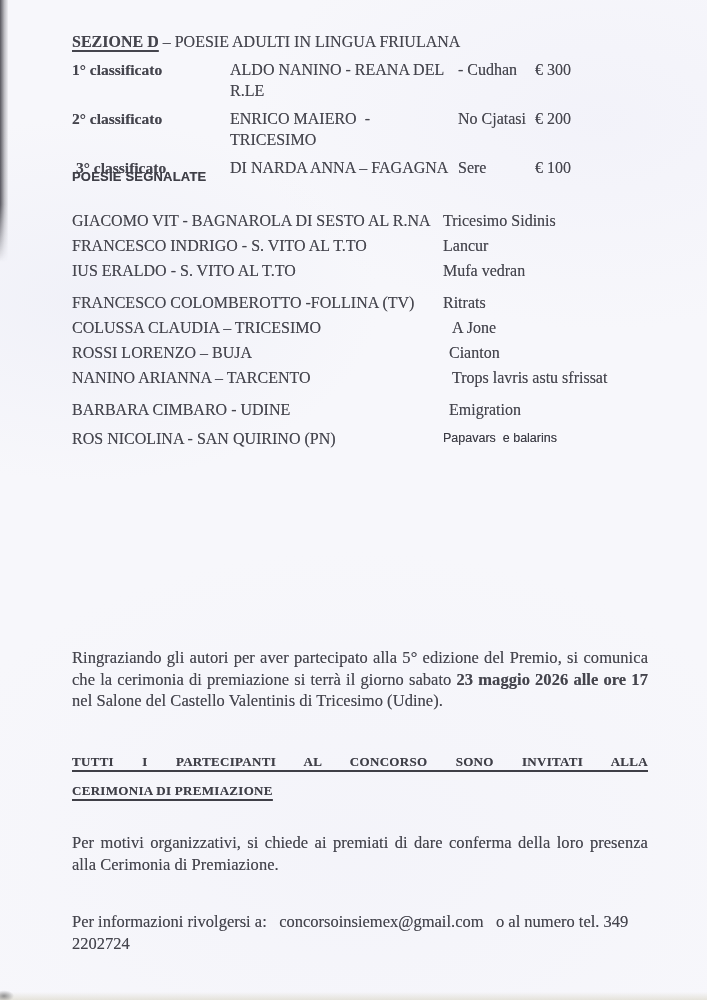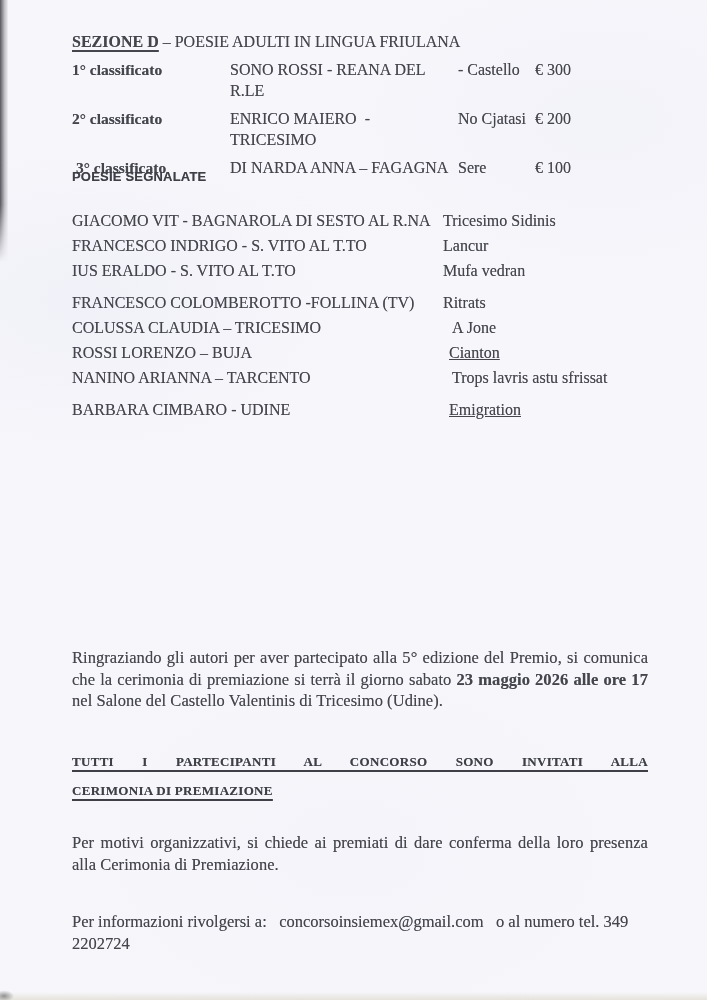--- a/index.html
+++ b/index.html
@@ -62,21 +62,21 @@
     color:#3e3e46;
   }
   .mention-group { width:576px;margin-top:8px; }
   .g1 { top:202px; } .g2 { top:284px; } .g3 { top:391px; }
   .mention-row {
     display:grid; grid-template-columns:371px 1fr;
     font-size:16px; line-height:21px; margin-bottom:4px;
     white-space:pre-wrap;
   }
   .g3 .mention-row { margin-bottom:8px; }
-  .t-ind6 { padding-left:6px;text-decoration:underline; }
+  .t-ind6 { padding-left:6px; }
   .t-ind9 { padding-left:9px; }
   .sans-title {
     font-family:"Liberation Sans", sans-serif;
     font-size:12.5px; line-height:21px; color:#3a3a42;
   }
 
   
   .para {
     font-size:16.5px; line-height:21.6px;
     text-align:justify; letter-spacing:0.05px;
@@ -102,22 +102,22 @@
   <div class="content">
 
     <div class="abs sec-heading">
       <span class="bold underline">SEZIONE D</span>
       <span>– POESIE ADULTI IN LINGUA FRIULANA</span>
     </div>
 
     <div class="abs winners">
       <div class="winner-row">
         <span class="rank">1° classificato</span>
-        <span class="author">SONO ROSSI - REANA DEL R.LE</span>
-        <span class="poem">- Castello</span>
+        <span class="author">ALDO NANINO - REANA DEL R.LE</span>
+        <span class="poem">- Cudhan</span>
         <span class="prize">€ 300</span>
       </div>
       <div class="winner-row">
         <span class="rank">2° classificato</span>
         <span class="author">ENRICO MAIERO  - TRICESIMO</span>
         <span class="poem">No Cjatasi</span>
         <span class="prize">€ 200</span>
       </div>
       <div class="winner-row">
         <span class="rank rank-indent">3° classificato</span>
@@ -161,20 +161,24 @@
         <span>NANINO ARIANNA – TARCENTO</span>
         <span class="t-ind9">Trops lavris astu sfrissat</span>
       </div>
     </div>
 
     <div class="abs mention-group g3">
       <div class="mention-row">
         <span>BARBARA CIMBARO - UDINE</span>
         <span class="t-ind6">Emigration</span>
       </div>
+      <div class="mention-row">
+        <span>ROS NICOLINA - SAN QUIRINO (PN)</span>
+        <span class="sans-title">Papavars  e balarins</span>
+      </div>
     </div>
 
     <div class="abs para thanks">
       <span>Ringraziando gli autori per aver partecipato alla 5° edizione del Premio, si comunica che la cerimonia di premiazione si terrà il giorno sabato </span><span class="bold">23 maggio 2026 alle ore 17</span><span> nel Salone del Castello Valentinis di Tricesimo (Udine).</span>
     </div>
 
     <div class="abs invitation">
       <div class="line1">TUTTI I PARTECIPANTI AL CONCORSO SONO INVITATI ALLA</div>
       <div><span class="line2">CERIMONIA DI PREMIAZIONE</span></div>
     </div>

